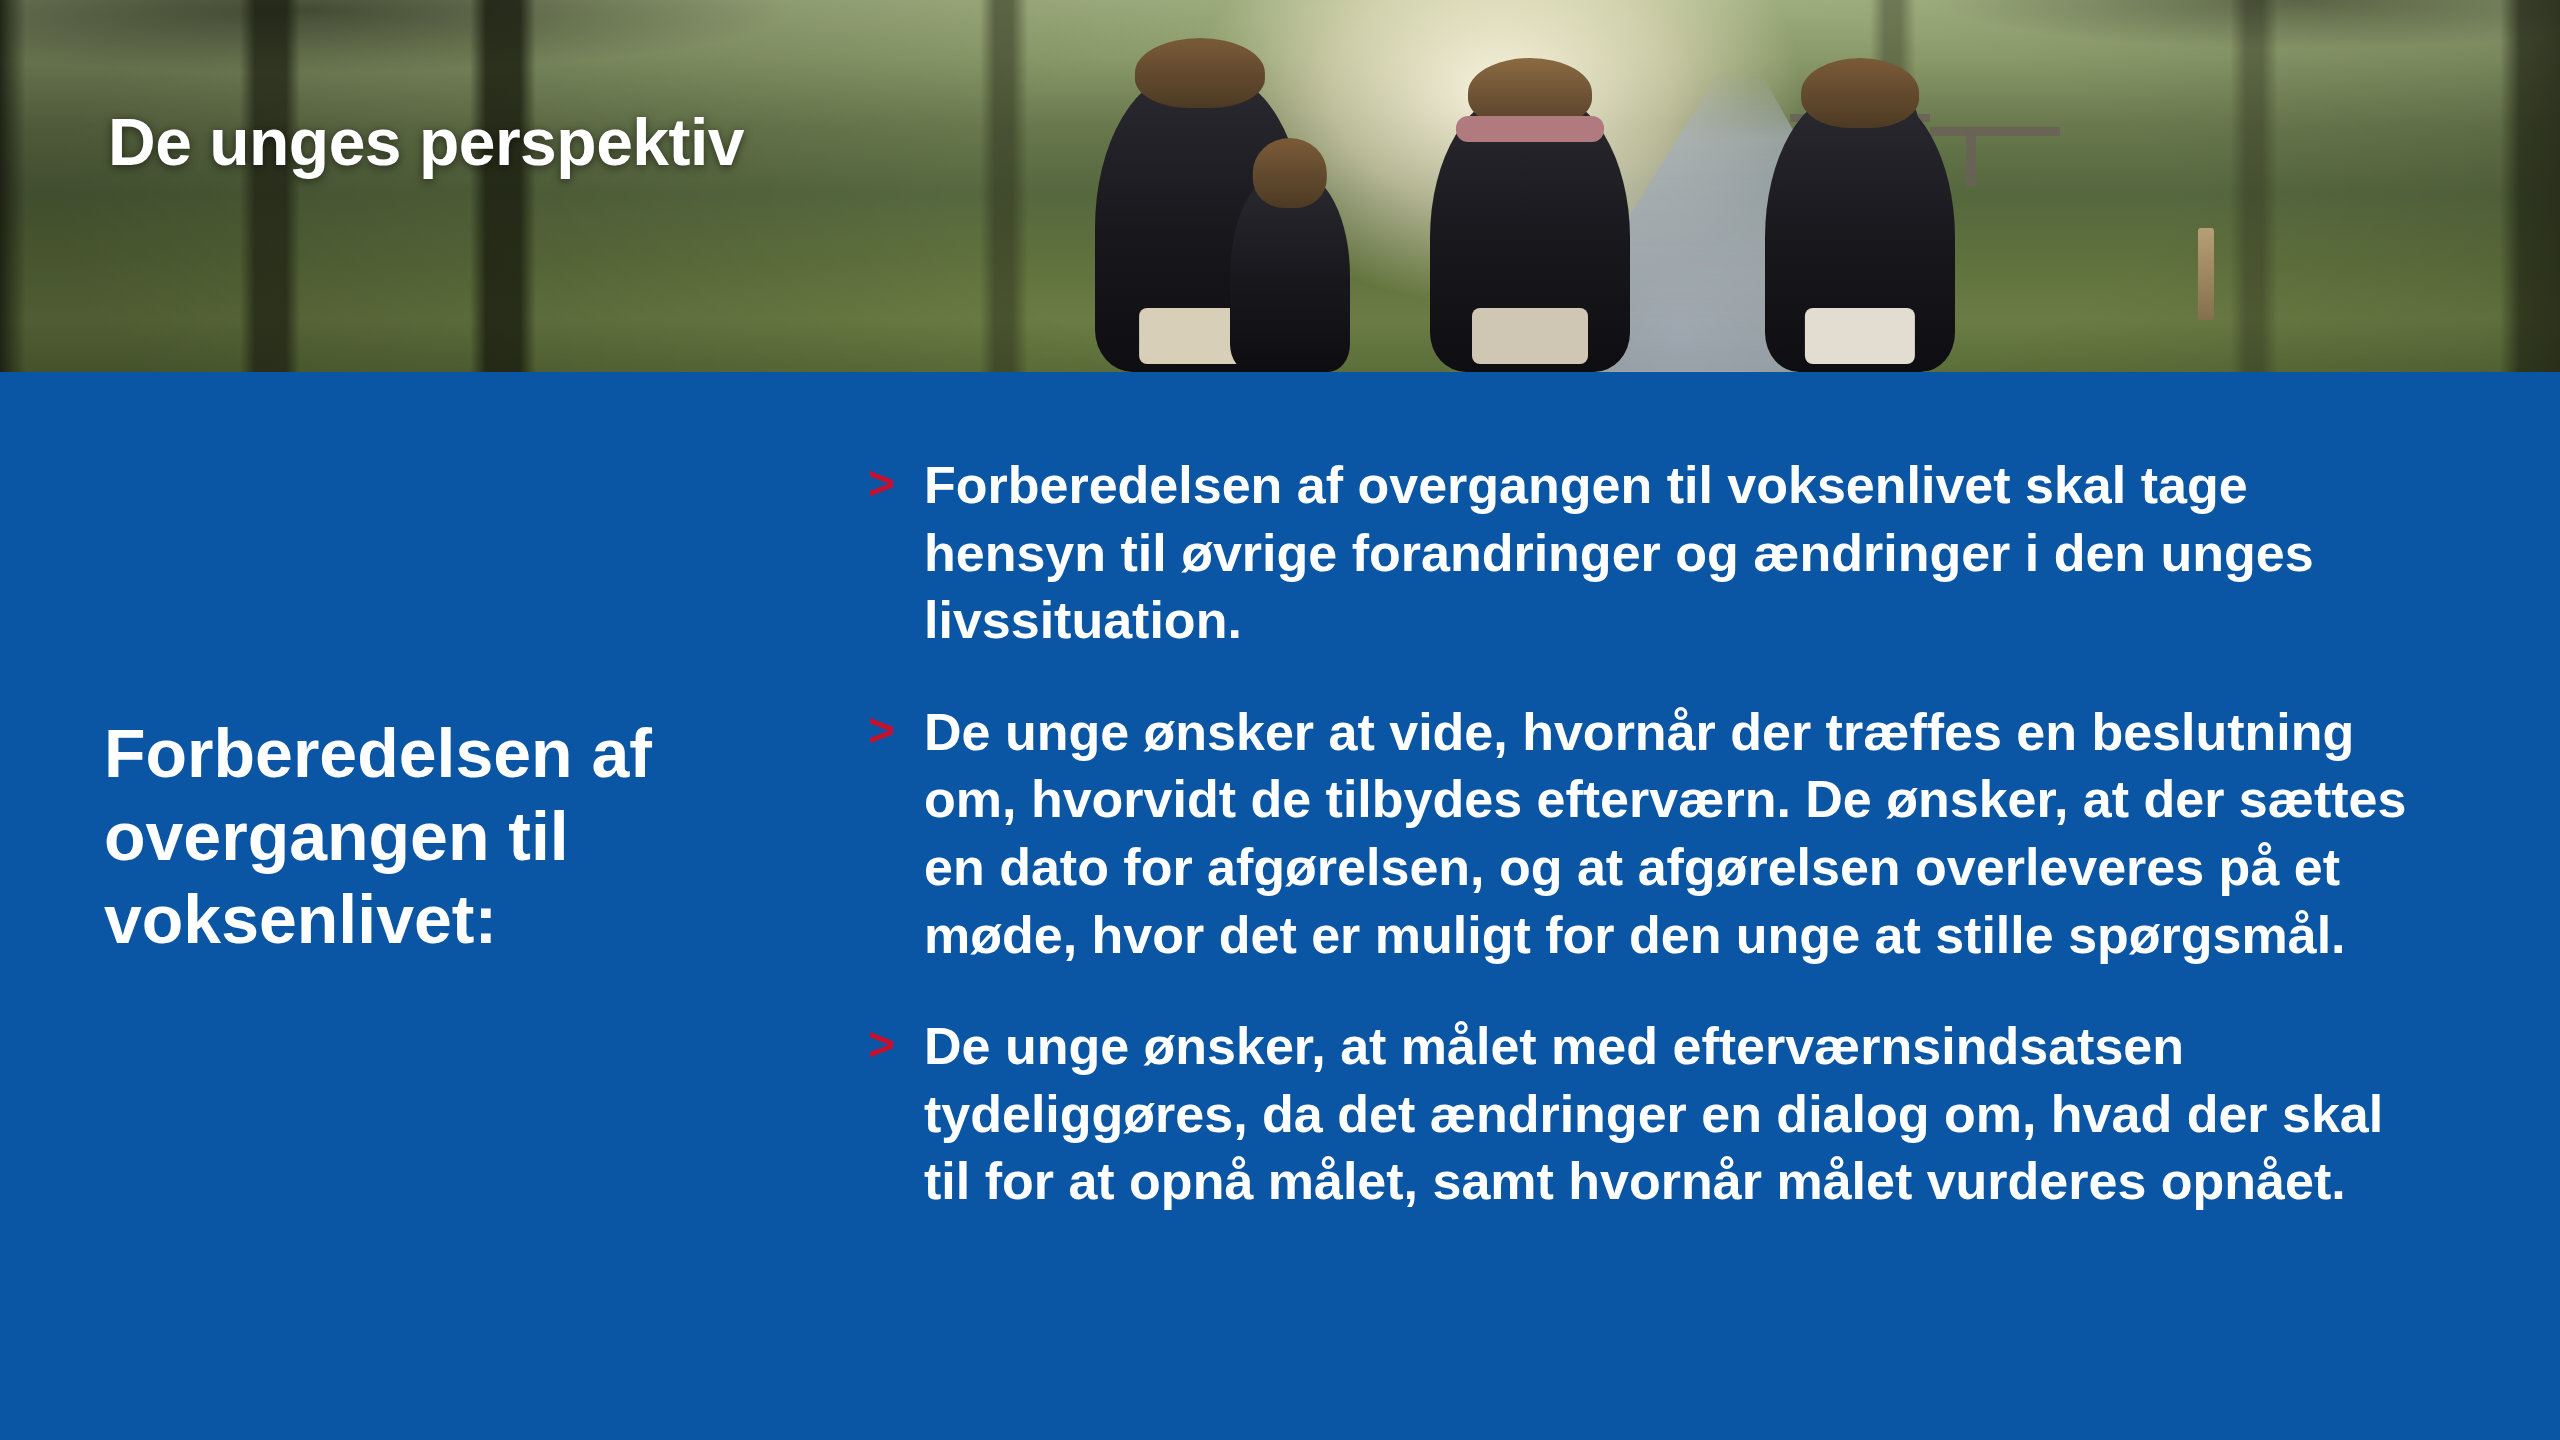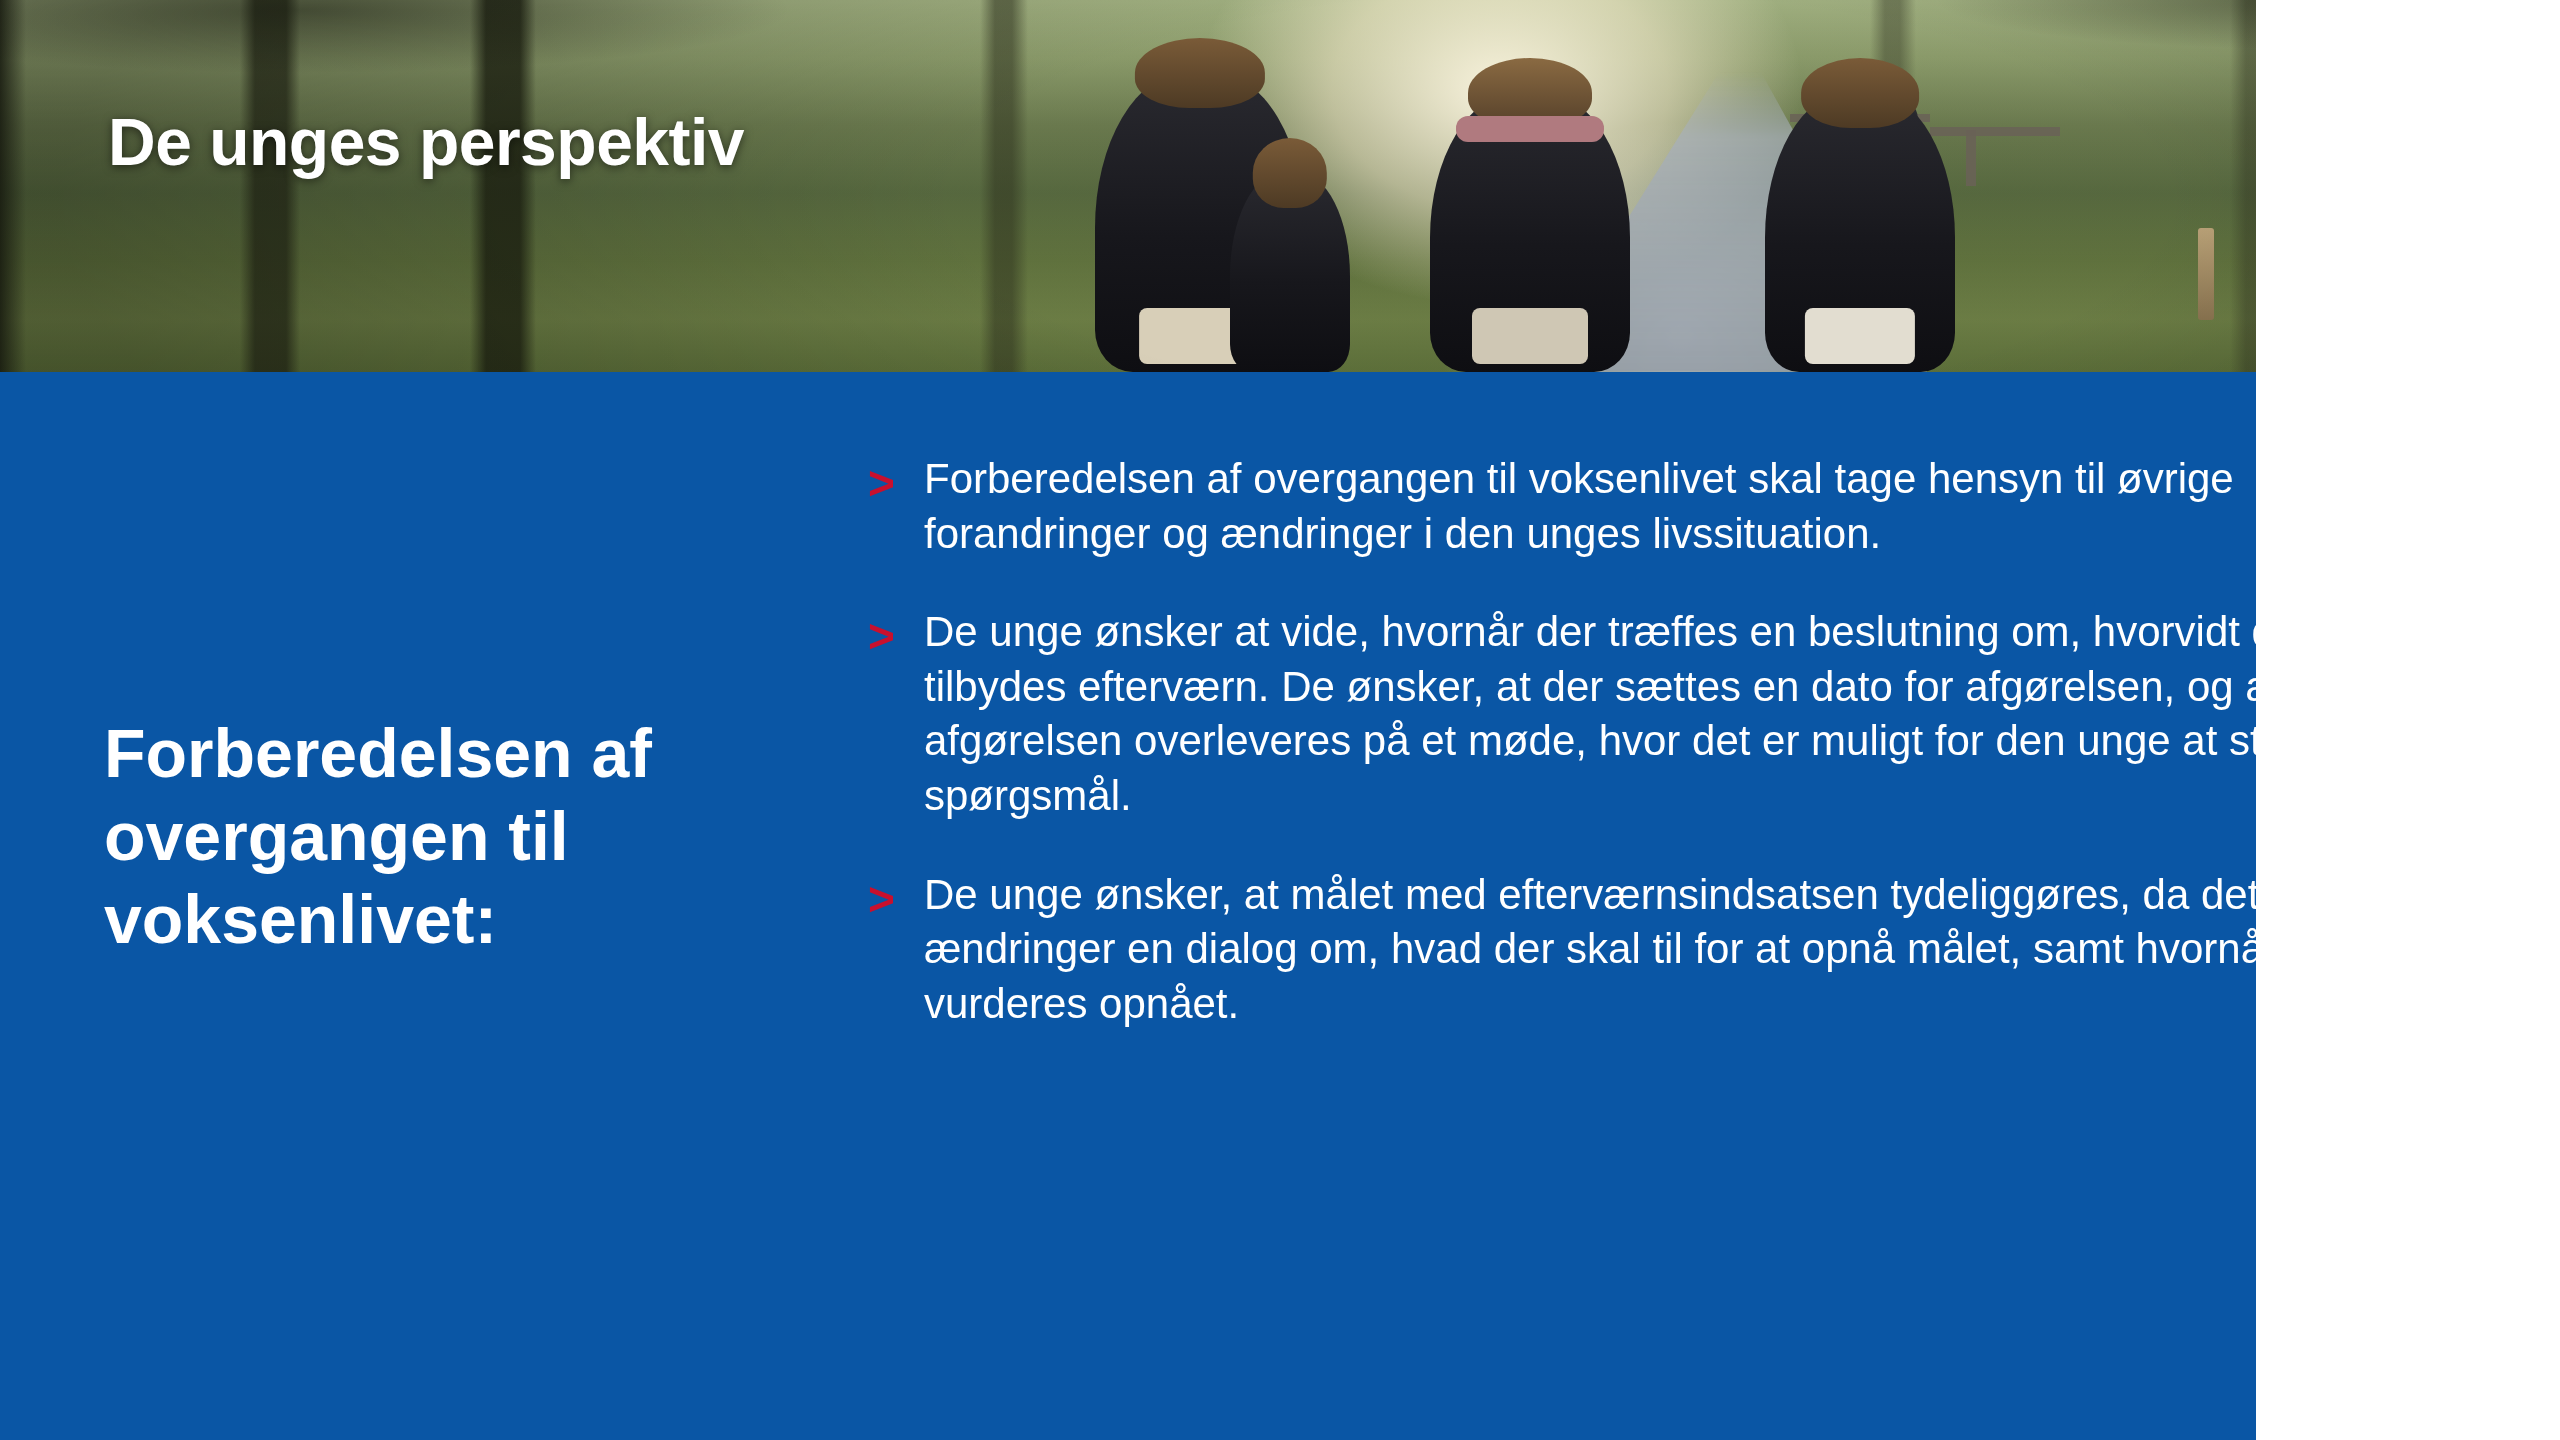--- a/index.html
+++ b/index.html
@@ -9,21 +9,21 @@
   }
   body {
     width: 2560px;
     height: 1440px;
     overflow: hidden;
     font-family: "Liberation Sans", sans-serif;
   }
 
   .slide {
     position: relative;
-    width: 2256px;
+    width: 2560px;
     height: 1440px;
     background: #0a56a5;
     overflow: hidden;
   }
 
   
   .hero {
     position: absolute;
     left: 0;
     top: 0;
@@ -207,23 +207,23 @@
     width: 56px;
     color: #c8102e;
     font-size: 46px;
     font-weight: bold;
     line-height: 1.0;
     padding-top: 8px;
   }
   .bullet-text {
     flex: 1 1 auto;
     color: #ffffff;
-    font-size: 42px;
+    font-size: 52px;
     line-height: 1.3;
-    font-weight: normal;
+    font-weight: bold;
   }
 </style>
 </head>
 <body>
 
 <div class="slide">
 
   <div class="hero">
     <div class="hero-photo"></div>
     <div class="hero-trees"></div>

